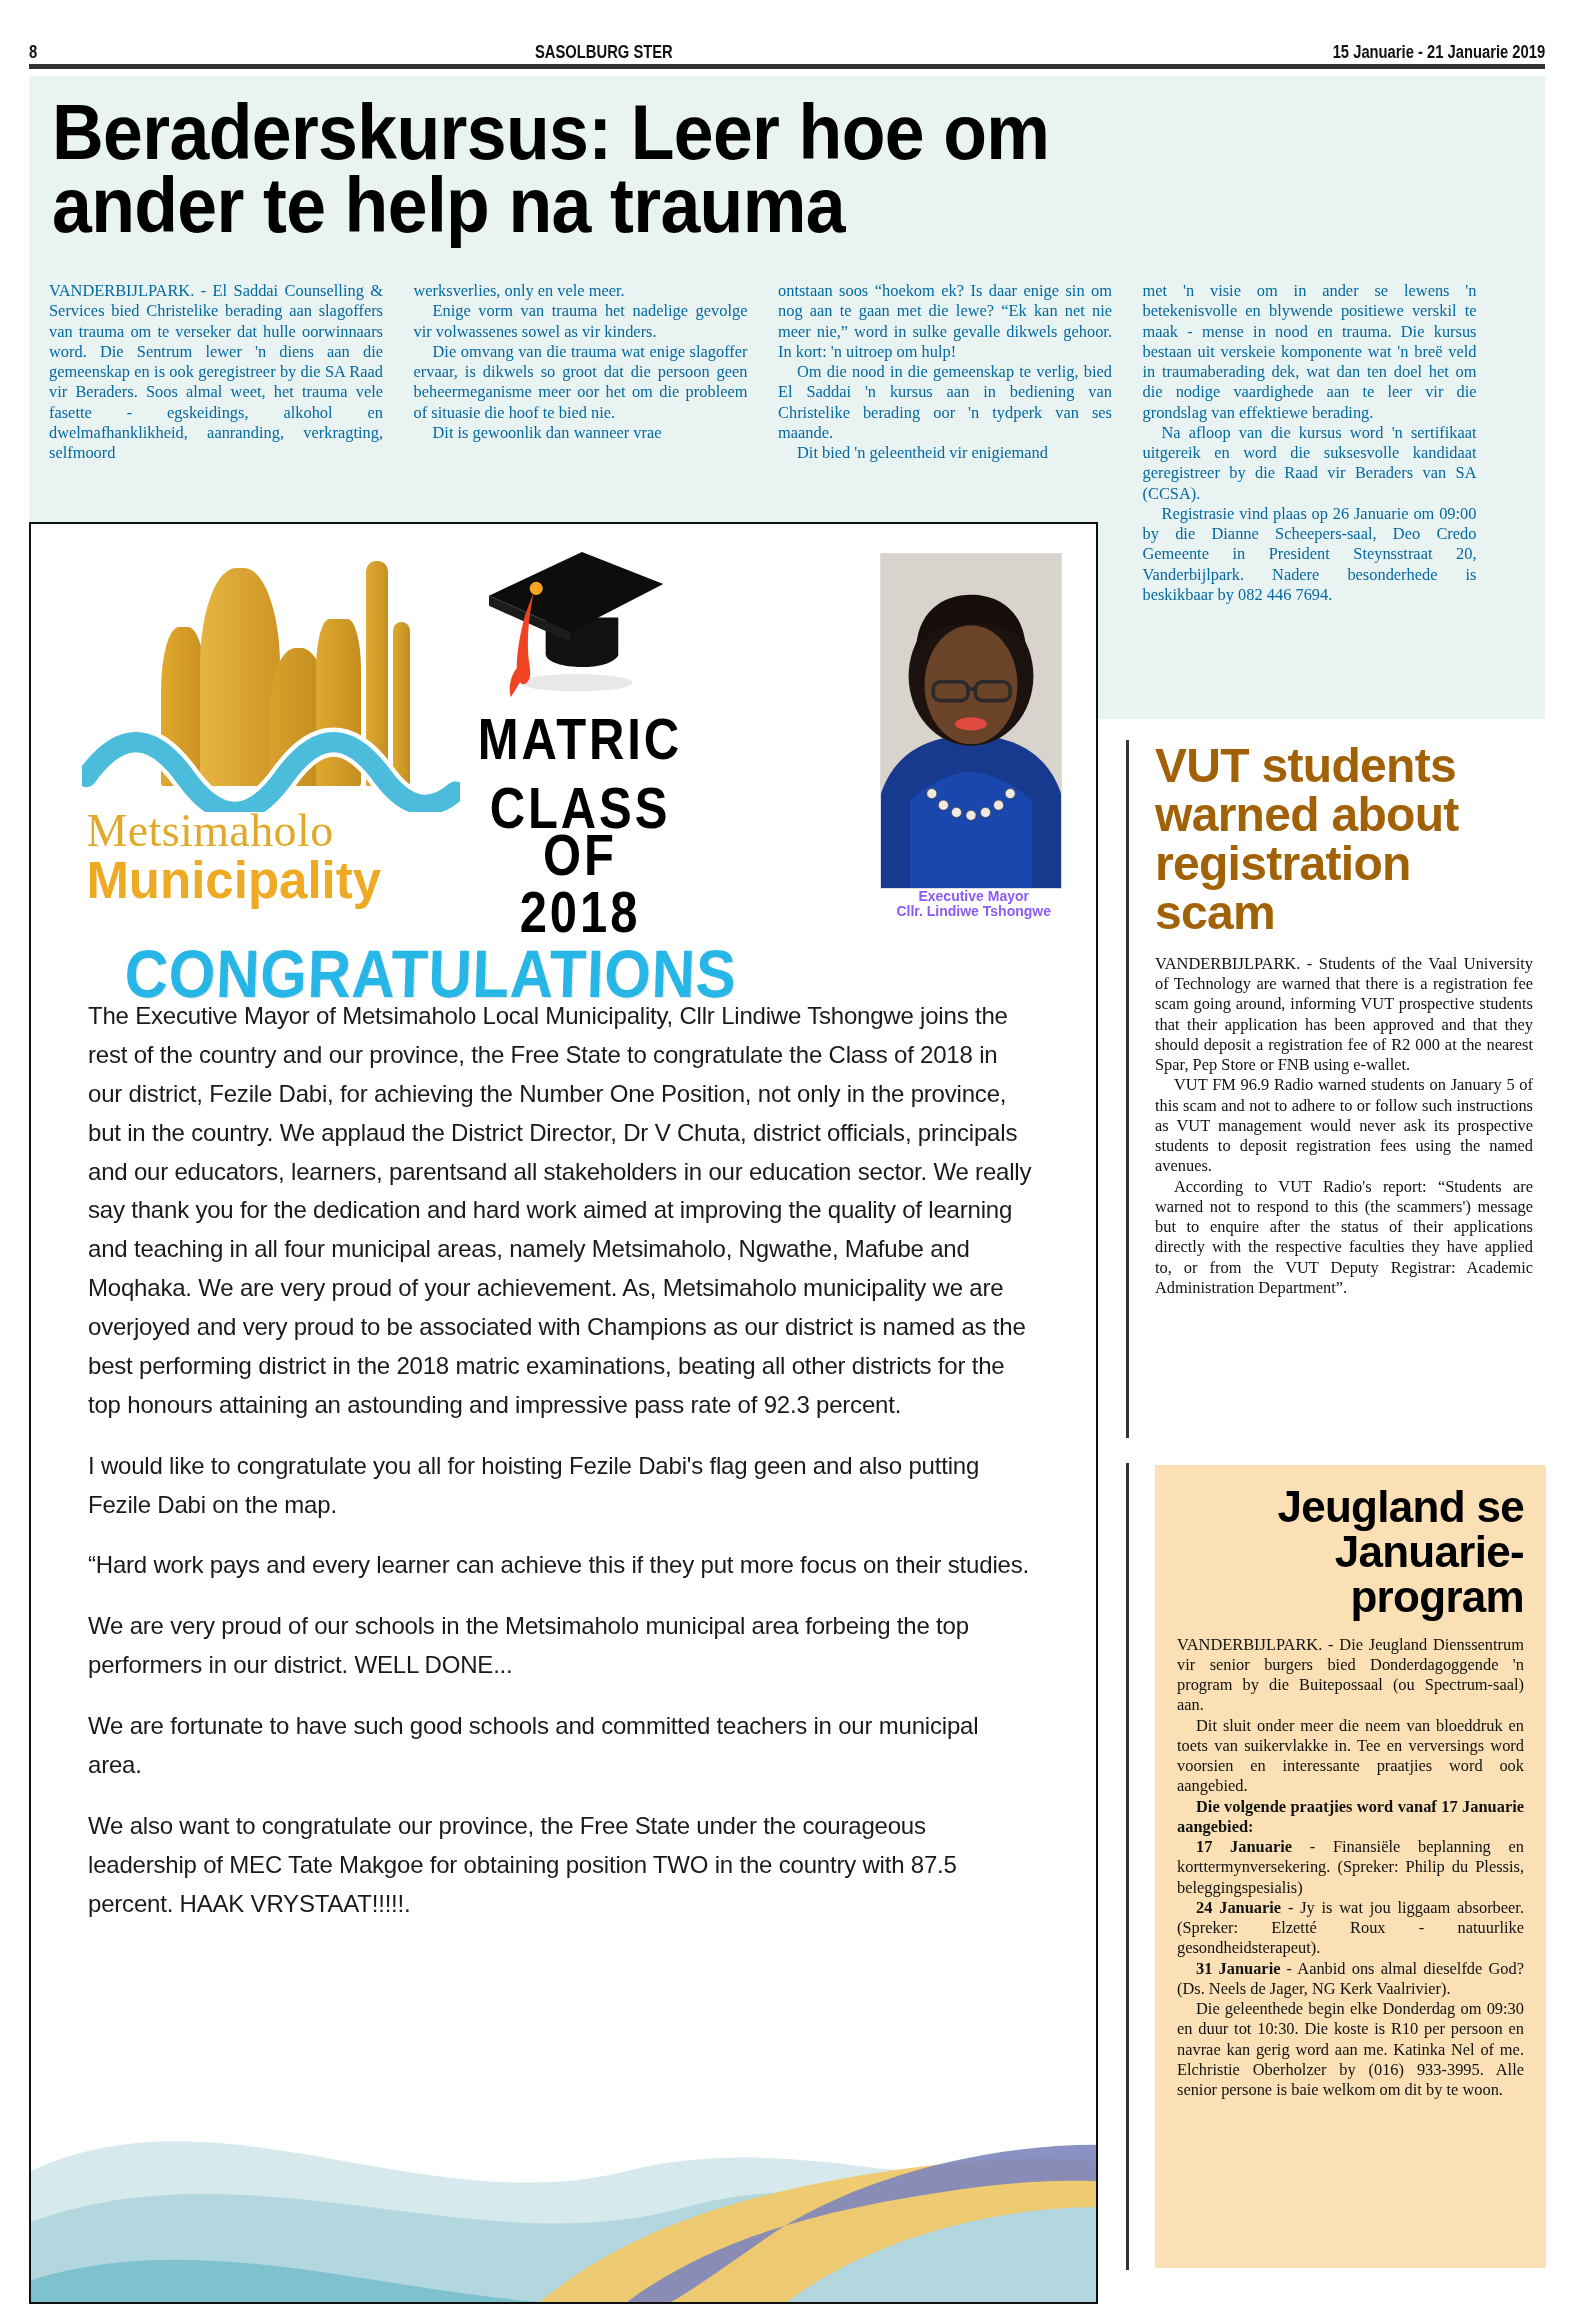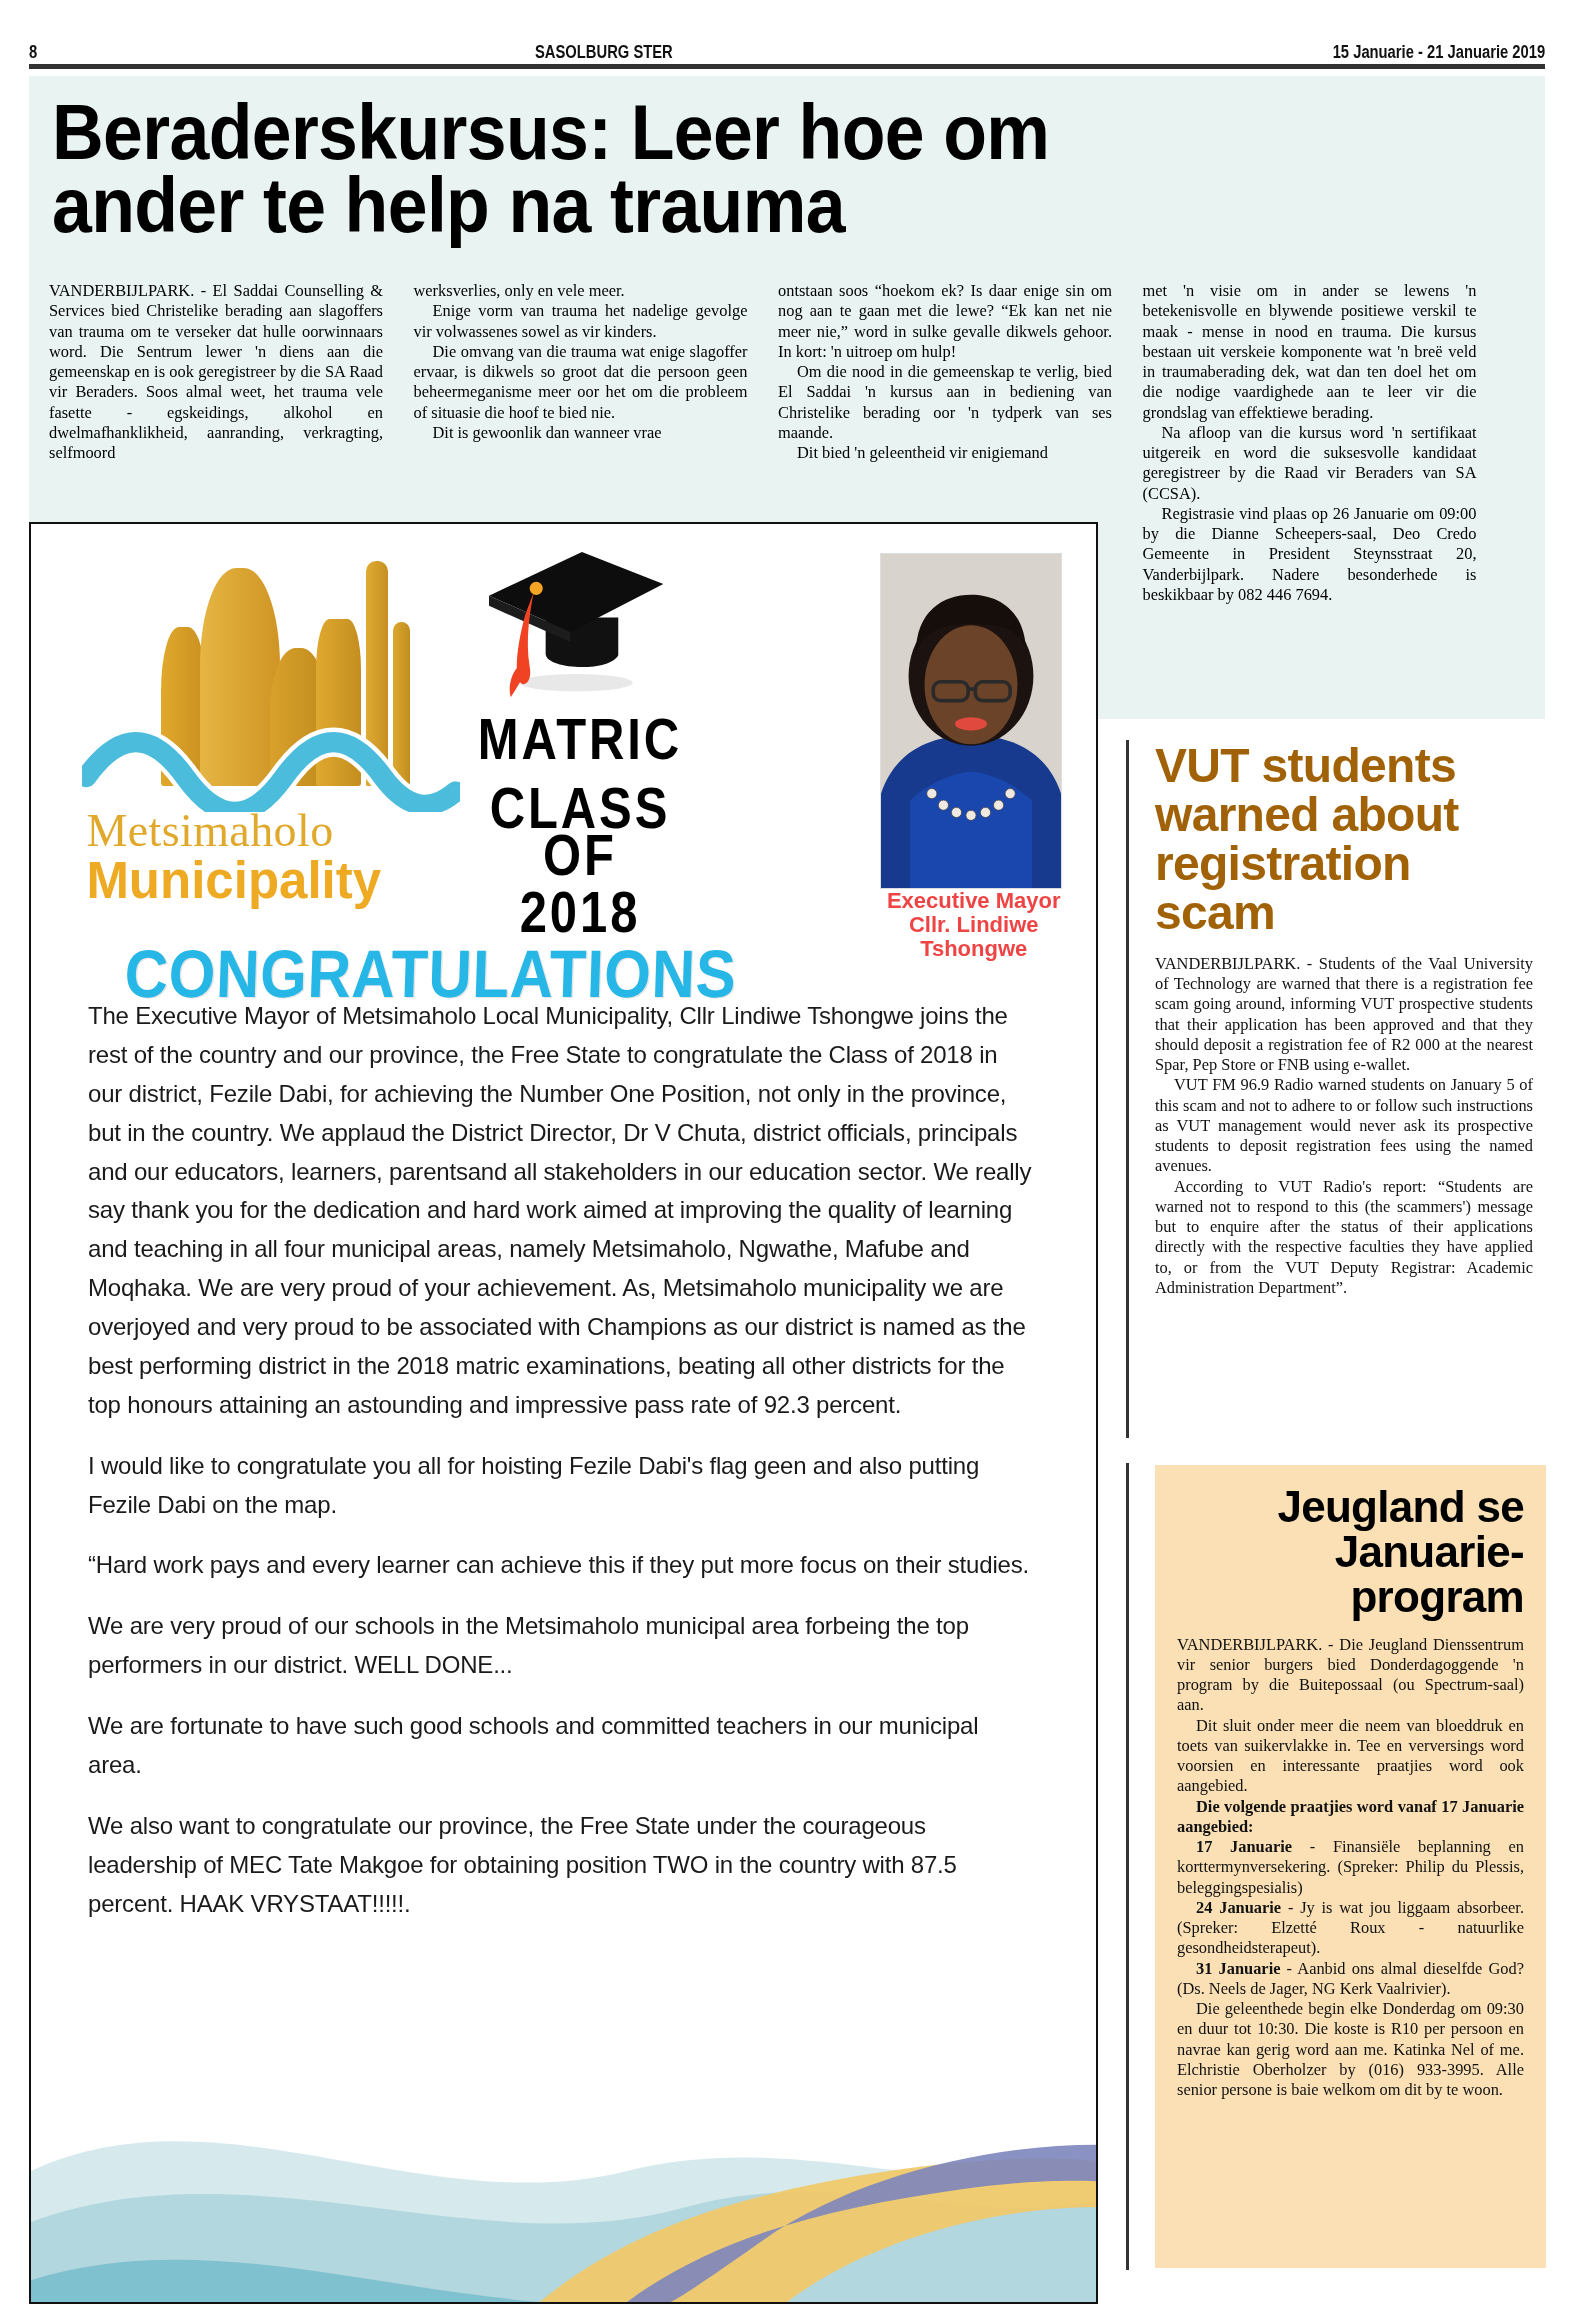--- a/index.html
+++ b/index.html
@@ -37,21 +37,21 @@
     position:absolute;left:52px;top:96px;width:1367px;
     font-family:"Liberation Sans", sans-serif;
     font-weight:bold;font-size:77px;line-height:.95;color:#000;
     letter-spacing:-0.7px;
   }
   .headline .hl-line{display:block;transform:scaleX(.93);transform-origin:left top;}
 
   .colwrap{position:absolute;left:49px;top:281px;width:1476px;display:flex;gap:30.5px;}
   .col{width:334px;}
   .col p{
-    margin:0;font-size:16.4px;line-height:1.235;color:#000000;
+    margin:0;font-size:16.4px;line-height:1.235;color:#0369a1;
     text-align:justify;text-justify:inter-word;hyphens:none;
   }
   .col p.ind{text-indent:19px;}
   .col.c4 p{text-align:justify;}
 
   
   .advert{
     position:absolute;left:29px;top:522px;width:1065px;height:1778px;
     background:#ffffff;border:2.2px solid #111;overflow:hidden;
   }
@@ -99,22 +99,22 @@
   
   .mayor{
     position:absolute;left:849px;top:29px;width:180px;height:378px;
   }
   .mayor-photo{
     position:absolute;left:0;top:0;width:180px;height:334px;
     background:#cfc9c4;overflow:hidden;border:0.7px solid #ddd;
   }
   .mayor-cap{
     position:absolute;left:-7.3px;top:336px;width:202px;text-align:center;
-    font-family:"Liberation Sans", sans-serif;font-weight:bold;color:#ef4444;
-    font-size:22px;line-height:1.1;
+    font-family:"Liberation Sans", sans-serif;font-weight:bold;color:#8b5cf6;
+    font-size:14px;line-height:1.1;
     text-shadow:0.7px 0.7px 0 rgba(255,255,255,.6);
   }
 
   
   .adbody{
     position:absolute;left:57px;top:473px;width:945px;
     font-family:"Liberation Sans", sans-serif;
     font-size:24px;line-height:1.62;color:#1a1a1a;
     letter-spacing:-0.2px;
   }

